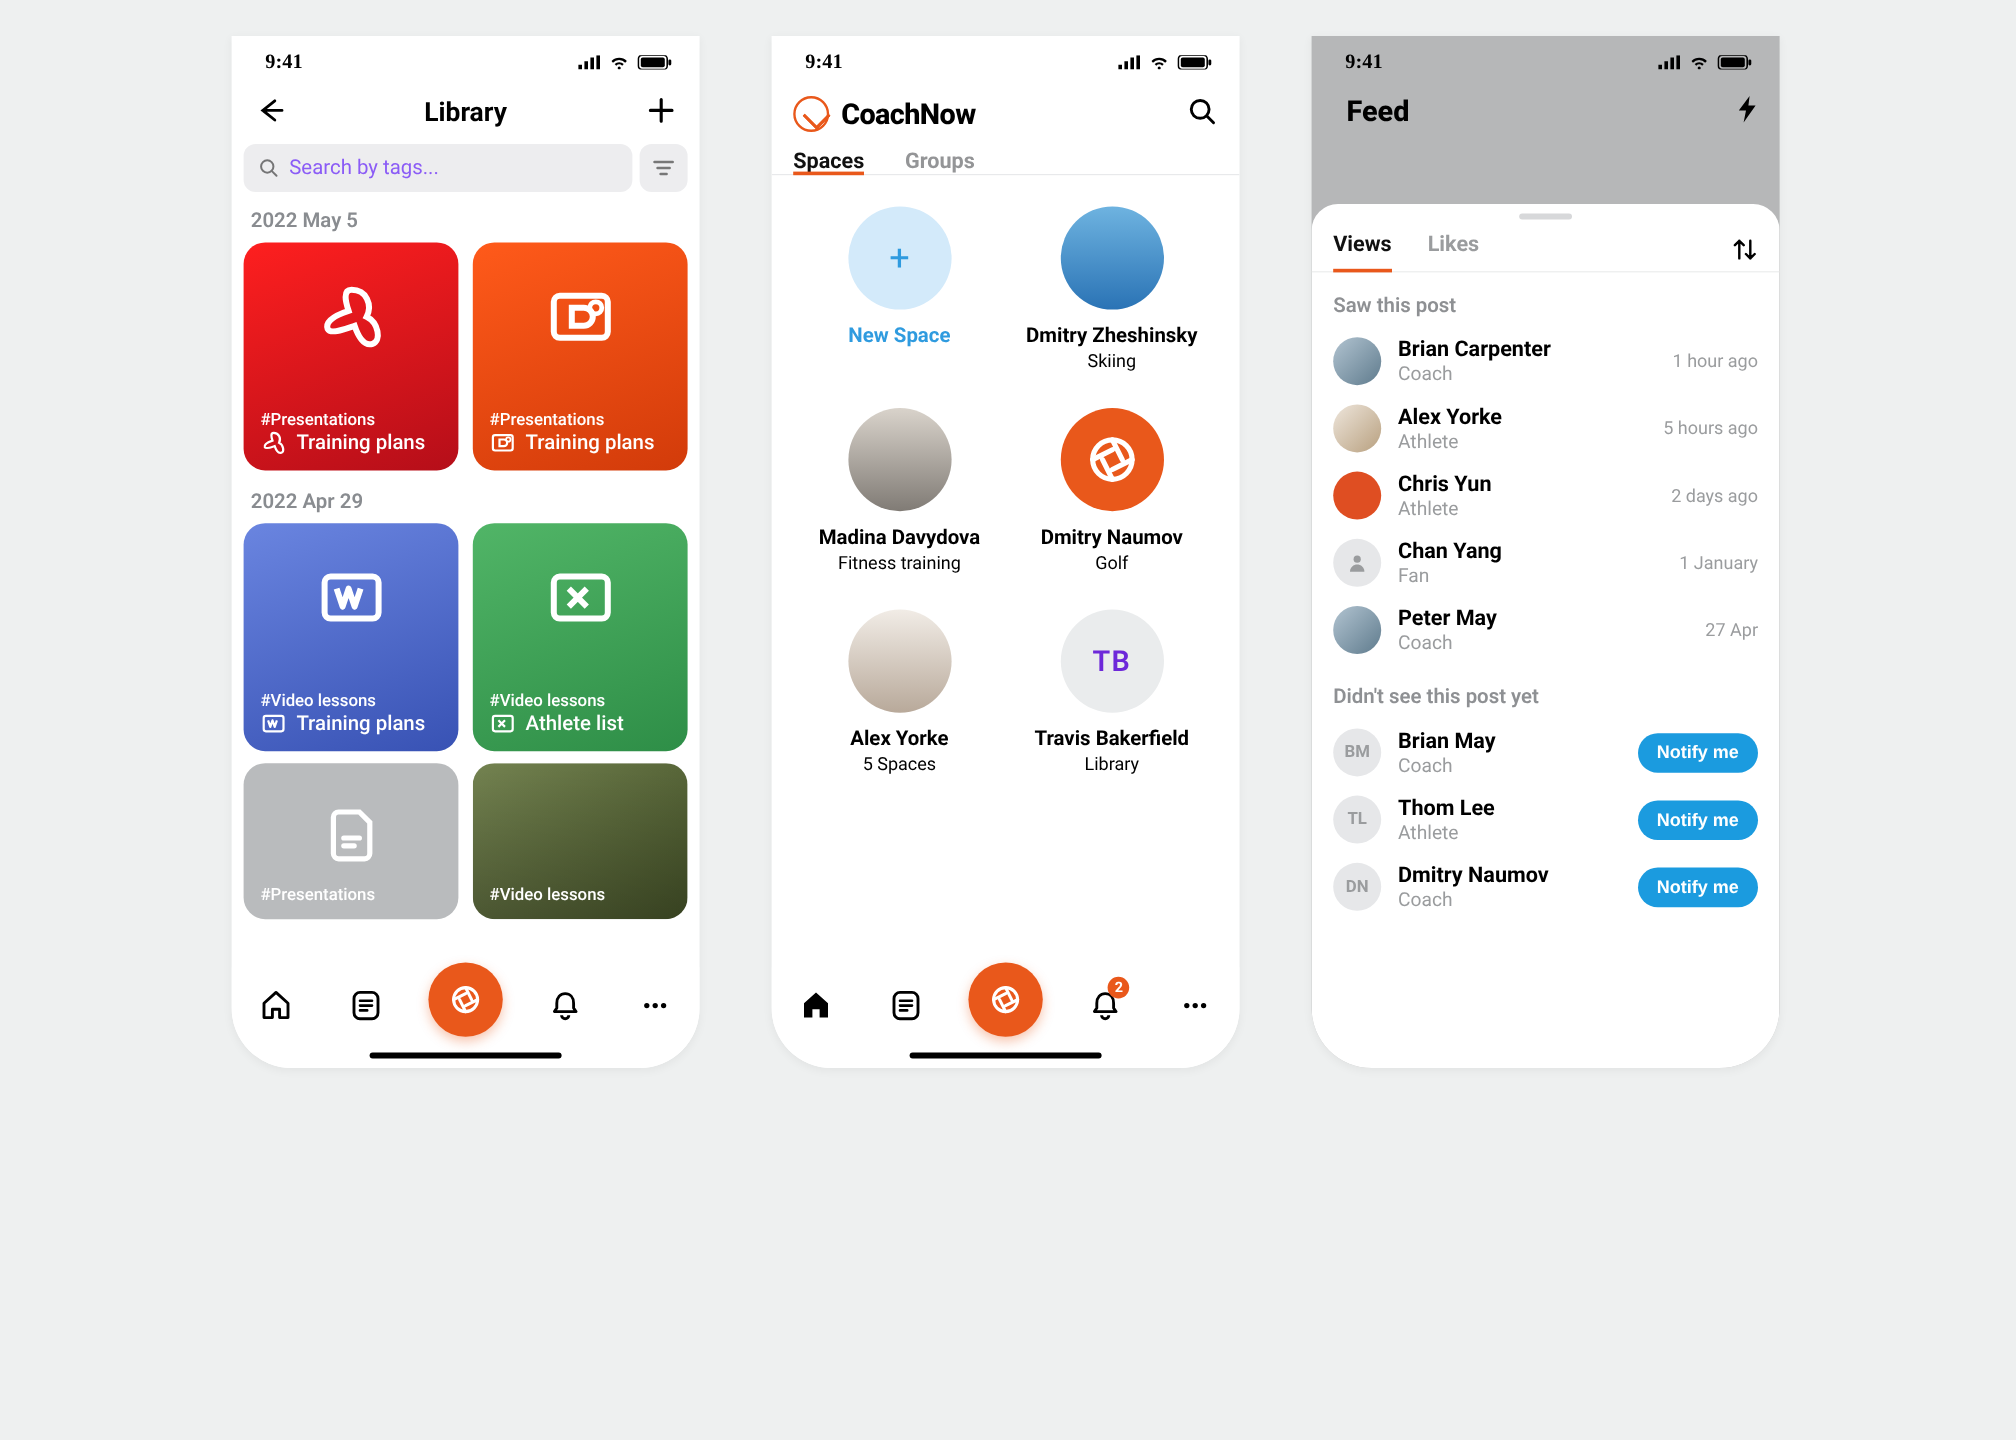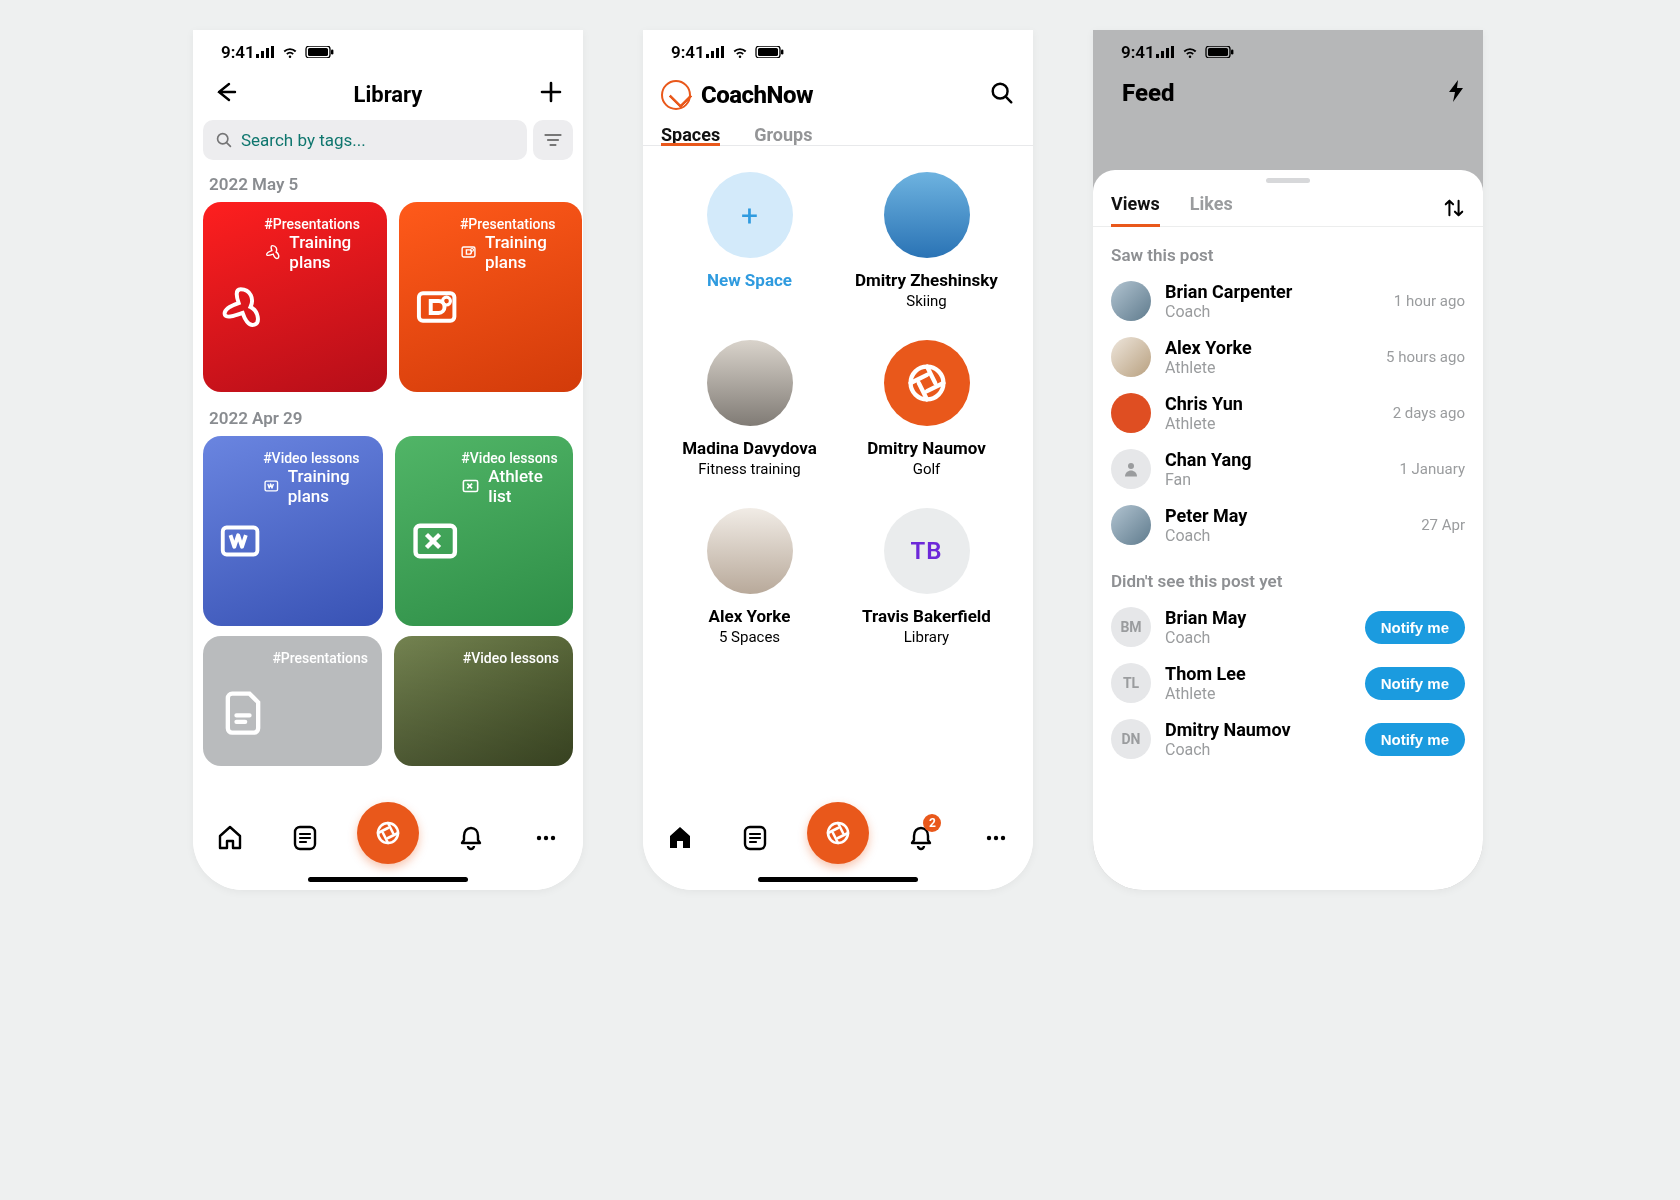--- a/index.html
+++ b/index.html
@@ -27,53 +27,54 @@
     position: relative;
     overflow: hidden;
     display: flex;
     flex-direction: column;
   }
   
   .status-bar {
     height: 44px;
     display: flex;
     align-items: center;
-    justify-content: flex-start;
+    justify-content: space-between;
     padding: 0 22px 0 28px;
     font-weight: 600;
     font-size: 17px;
+    font-family: Liberation Serif, serif;
   }
   .status-icons { display:flex; gap:6px; align-items:center; }
   .status-icons svg { display:block; }
   
   .home-ind {
     position:absolute; bottom:8px; left:50%; transform:translateX(-50%);
     width:160px; height:5px; background:#000; border-radius:3px;
   }
   
   .lib-header {
     display:flex; align-items:center; justify-content:space-between;
     padding: 4px 18px 10px 18px;
   }
   .lib-title { font-size:22px; font-weight:700; flex:1; text-align:center; }
   .search-wrap { padding:0 10px 8px 10px; display:flex; gap:6px; align-items:center; }
   .search-box {
     flex:1; background:#ededef; border-radius:10px; height:40px;
-    display:flex; align-items:center; padding:0 12px; gap:8px; color:#0f766e;
+    display:flex; align-items:center; padding:0 12px; gap:8px; color:#8b5cf6;
     font-size:17px;
   }
   .filter-btn {
     width:40px; height:40px; background:#ededef; border-radius:10px;
     display:flex; align-items:center; justify-content:center;
   }
   .date-hdr { font-size:17px; color:#898c90; font-weight:600; padding:6px 16px 8px; }
   .card-row { display:flex; gap:12px; padding:0 10px 10px; }
   .card {
     flex:1; height:190px; border-radius:18px; color:#fff; position:relative;
-    padding:14px 14px 12px 14px; display:flex; flex-direction:row;
+    padding:14px 14px 12px 14px; display:flex; flex-direction:column;
     justify-content:space-between;
   }
   .card .big-icon { align-self:center; margin-top:18px; }
   .card .tag { font-size:14px; font-weight:500; }
   .card .ft { display:flex; align-items:center; gap:8px; font-size:17px; font-weight:500; }
   .card-pdf { background: linear-gradient(160deg,#fe1f1f,#b50e19); }
   .card-ppt { background: linear-gradient(160deg,#ff5a1a,#d23b0a); }
   .card-word{ background: linear-gradient(160deg,#6a85e0,#3852b4); }
   .card-xls { background: linear-gradient(160deg,#51b567,#2e8e47); }
   .card-grey{ background:#b9bbbd; }

